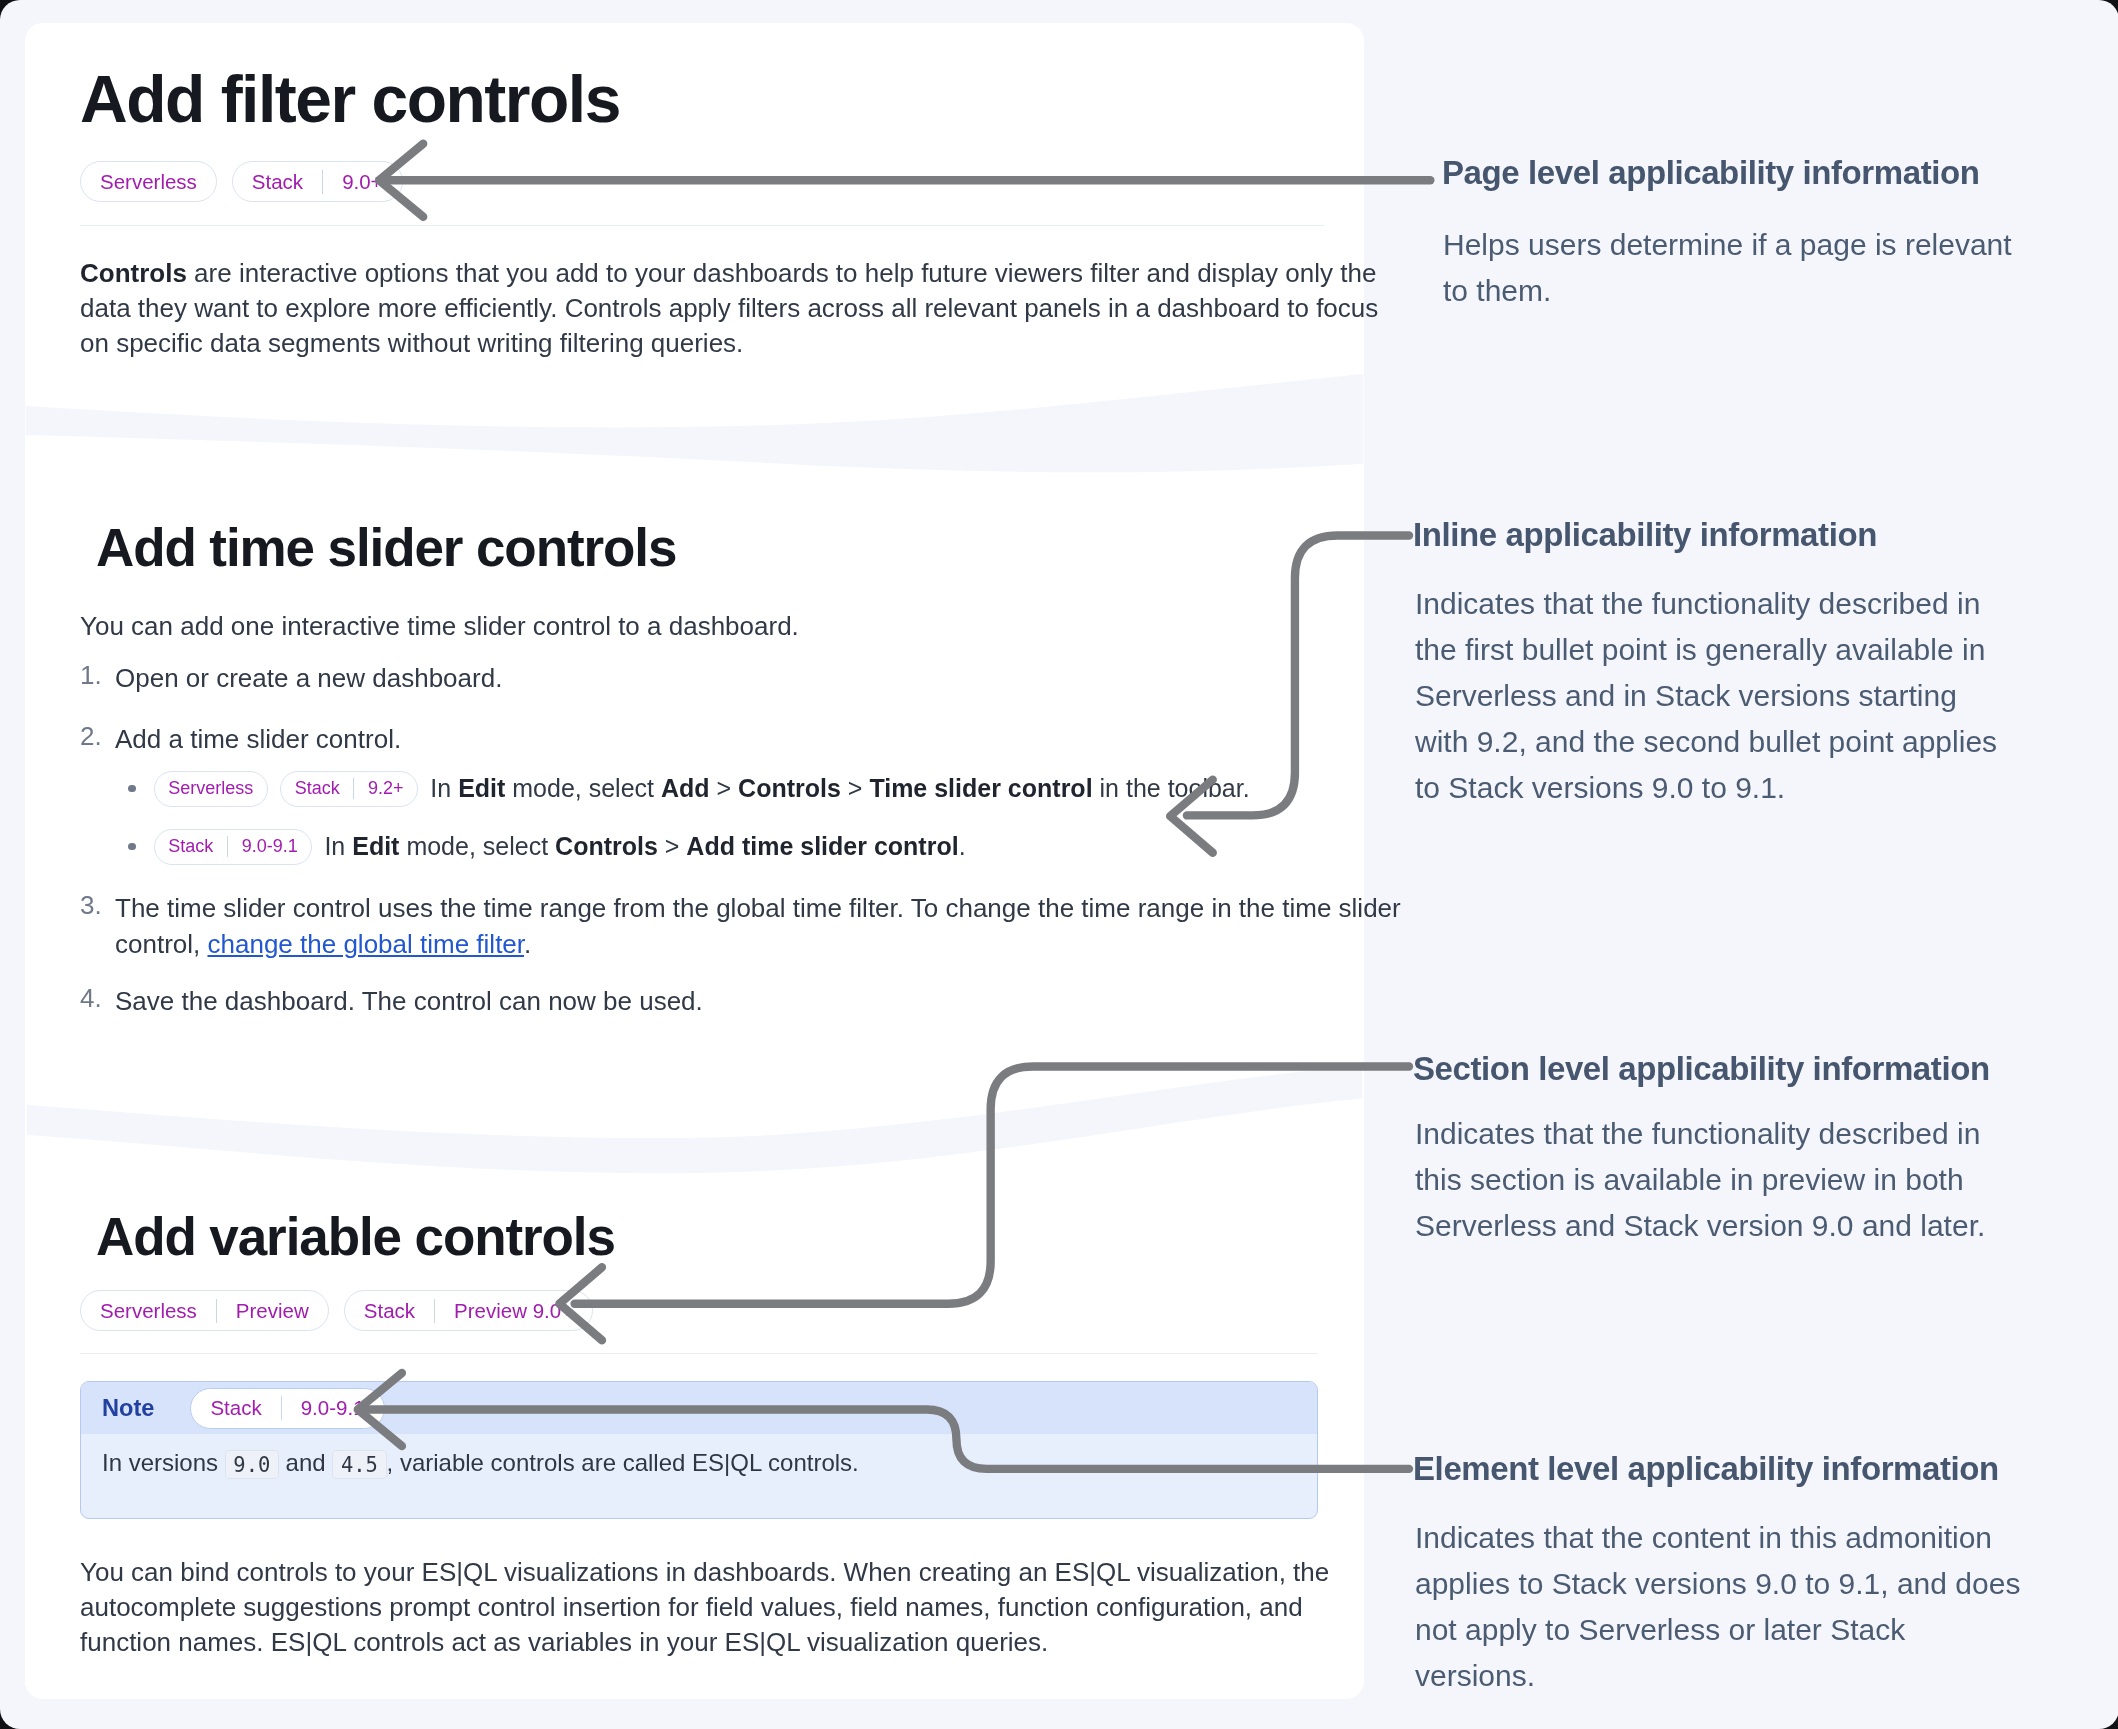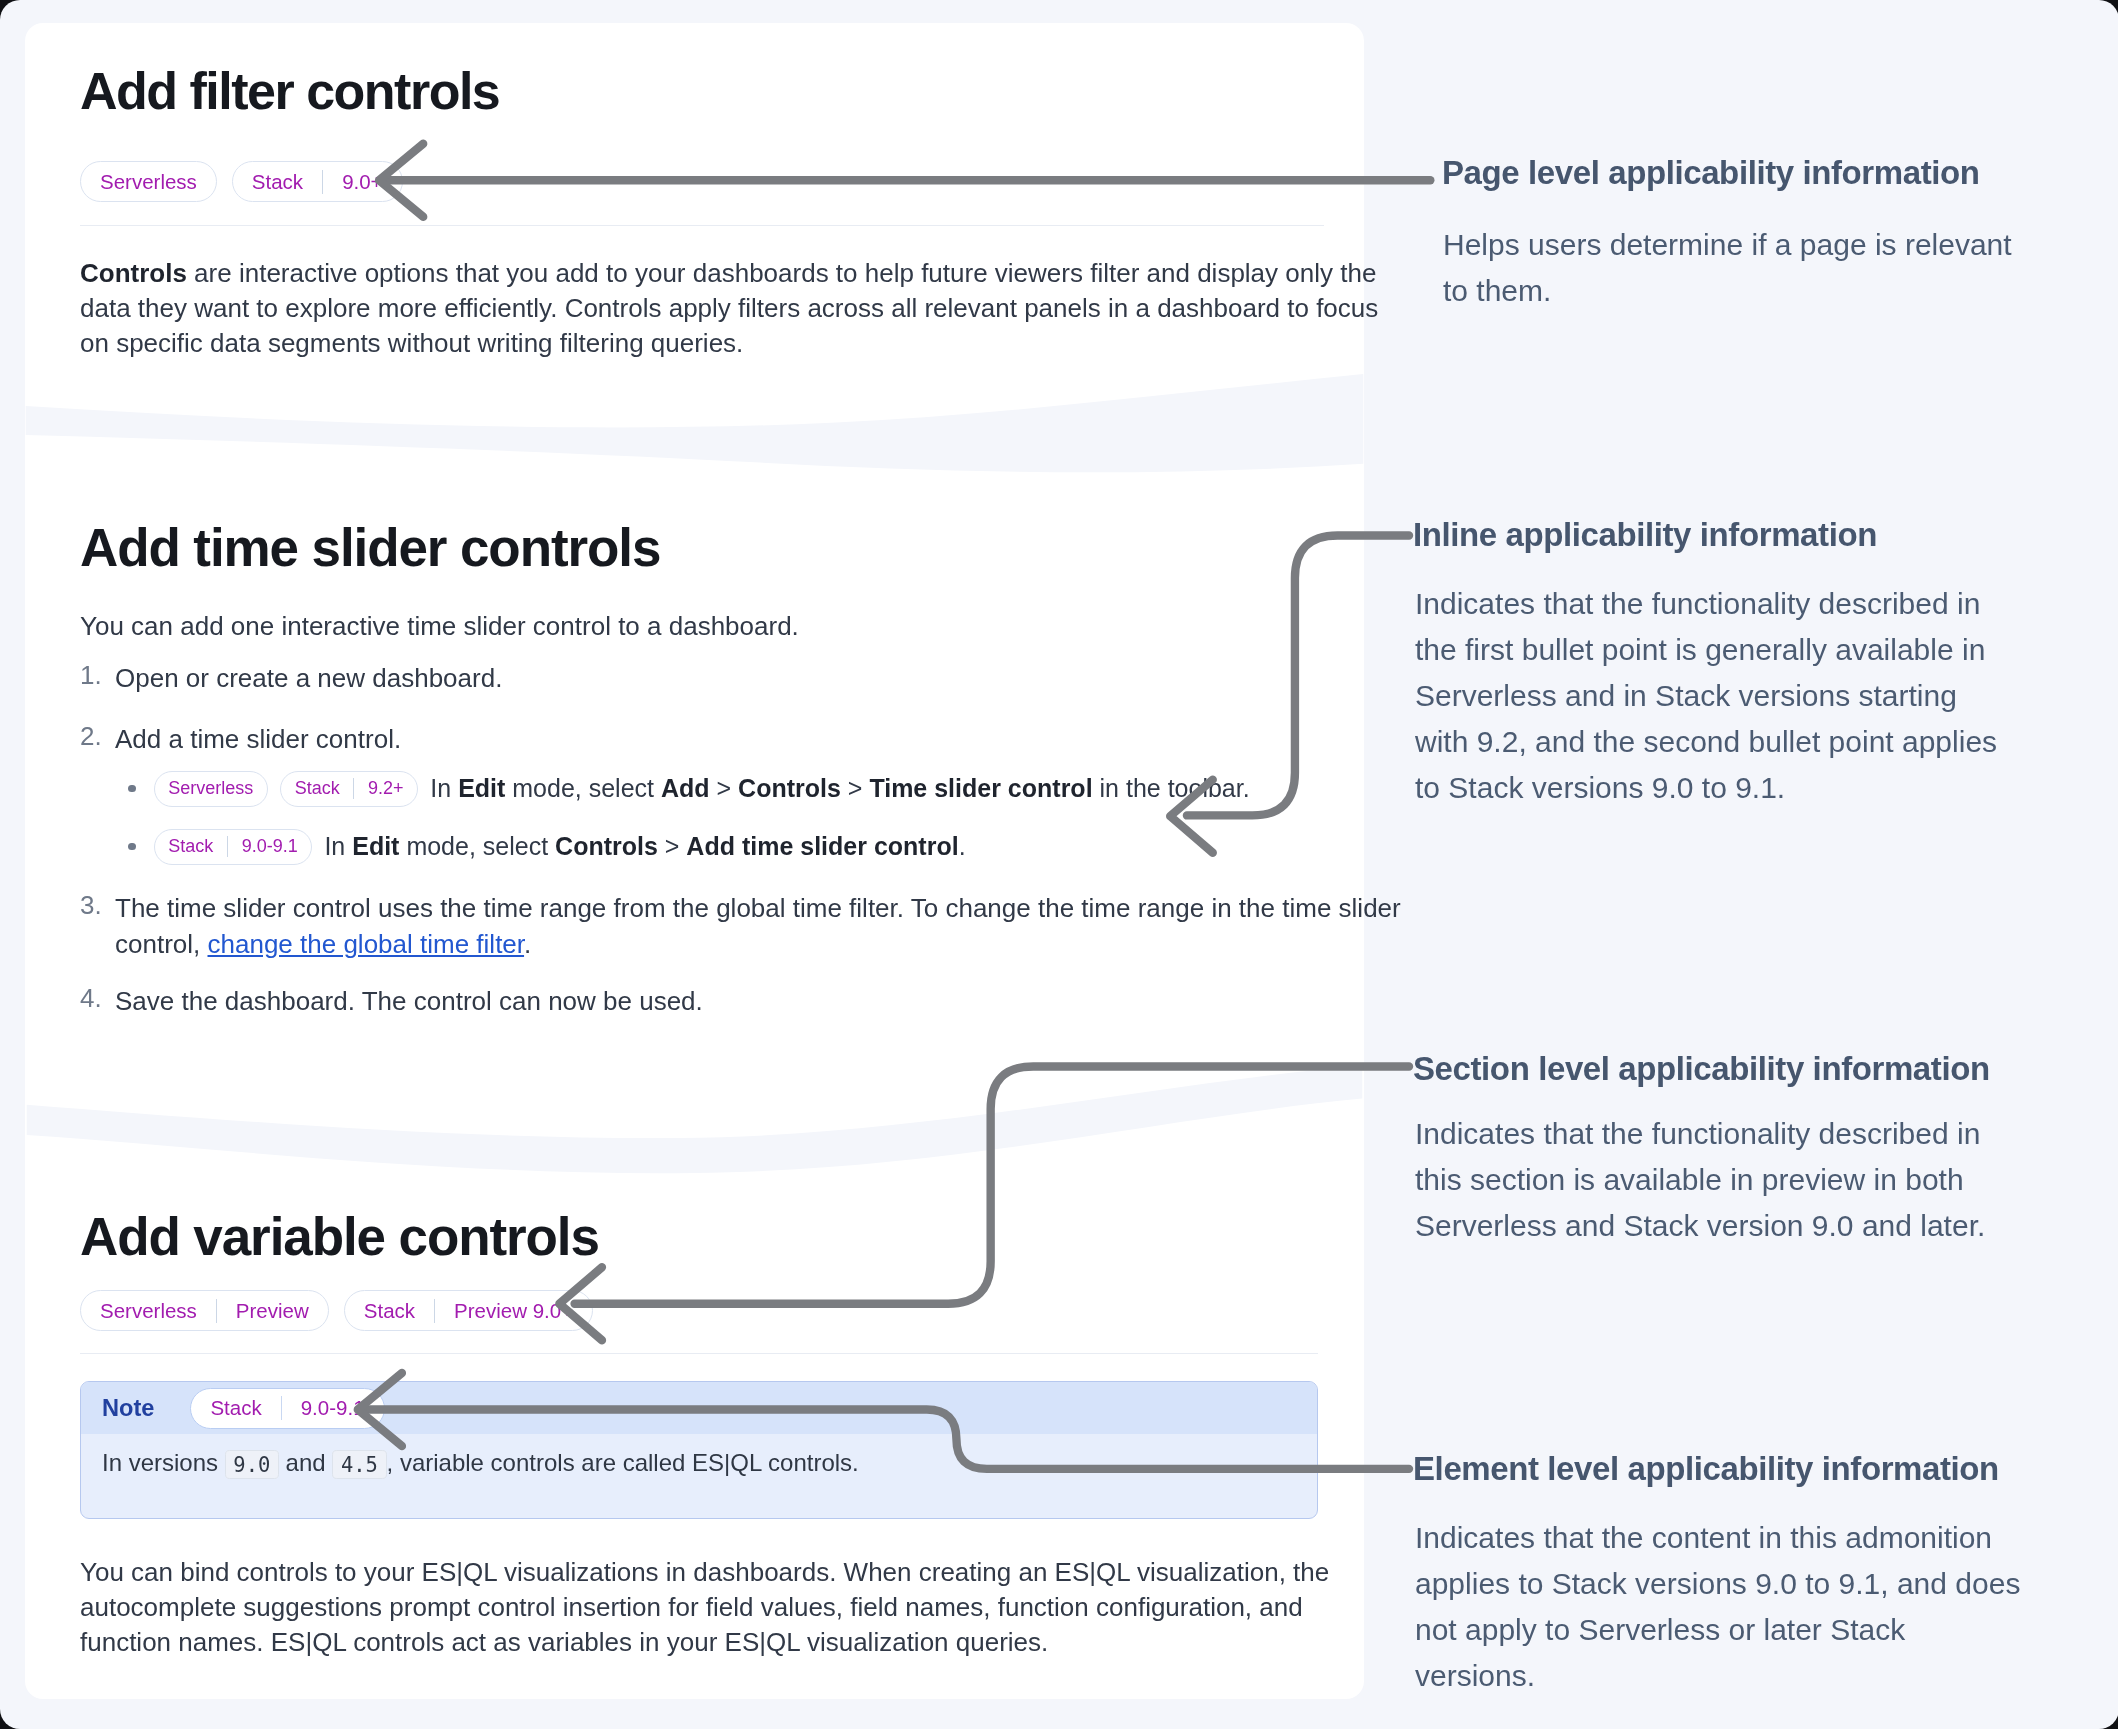--- a/index.html
+++ b/index.html
@@ -3,23 +3,23 @@
 <meta charset="utf-8">
 <style>
   html,body{margin:0;padding:0;background:#101114;}
   .page{position:relative;width:2119px;height:1729px;background:#f4f6fb;border-radius:20px;
         overflow:hidden;font-family:"Liberation Sans",sans-serif;}
   .card-bg{position:absolute;background:#ffffff;}
   #cardbg1{left:25px;top:23px;width:1339px;height:403px;border-radius:18px 18px 0 0;}
   #cardbg2{left:25px;top:392px;width:1339px;height:726px;}
   #cardbg3{left:25px;top:1054px;width:1339px;height:645px;border-radius:0 0 18px 18px;}
   .band{position:absolute;left:25px;z-index:2;}
-  .h1{position:absolute;left:80px;margin:0;font-size:52px;font-weight:700;color:#16191f;
+  .h1{position:absolute;left:80px;margin:0;font-size:66px;font-weight:700;color:#16191f;
       letter-spacing:-1.5px;z-index:3;}
-  .h2{position:absolute;left:80px;margin:0;font-size:53px;font-weight:700;color:#16191f;
+  .h2{position:absolute;left:96px;margin:0;font-size:53px;font-weight:700;color:#16191f;
       letter-spacing:-1.1px;z-index:3;}
   .badges-row{position:absolute;left:80px;display:flex;gap:15px;z-index:3;}
   .pill{display:inline-flex;align-items:center;background:#fff;border:1.5px solid #dbe3f0;
         border-radius:760px;height:41px;color:#a21caf;font-size:20.5px;box-sizing:border-box;}
   .pill .seg{padding:0 19px;white-space:nowrap;}
   .pill .seg + .seg{border-left:1.5px solid #ccd7e6;}
   .pill.small{height:36px;font-size:18px;}
   .pill.small .seg{padding:0 13.7px;}
   .pill.note-badge{border-color:#b9cdf2;}
   .pill.note-badge .seg + .seg{border-left-color:#c9d8f2;}

